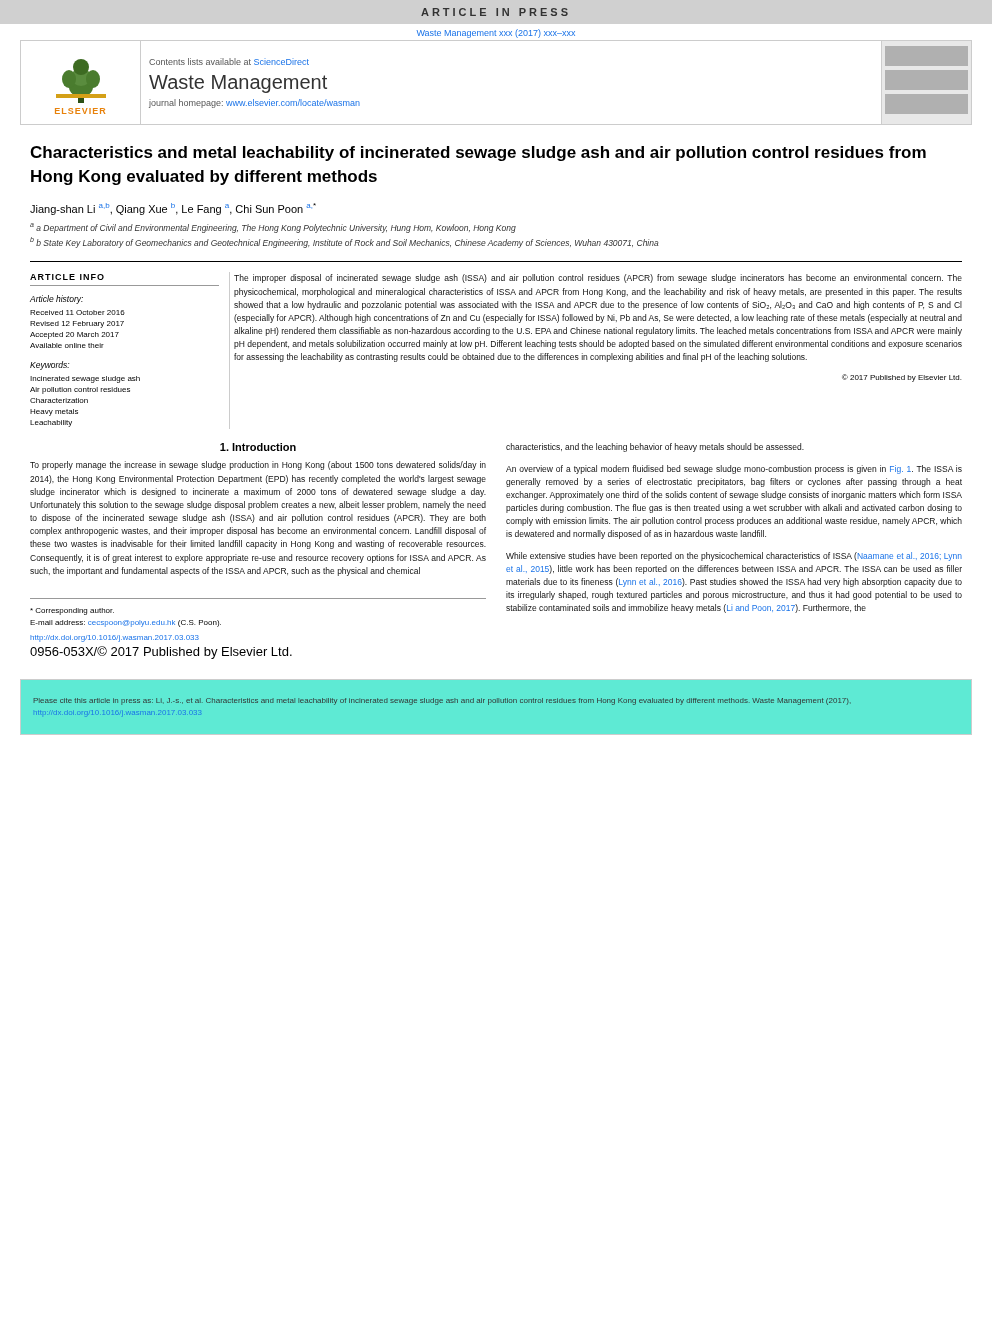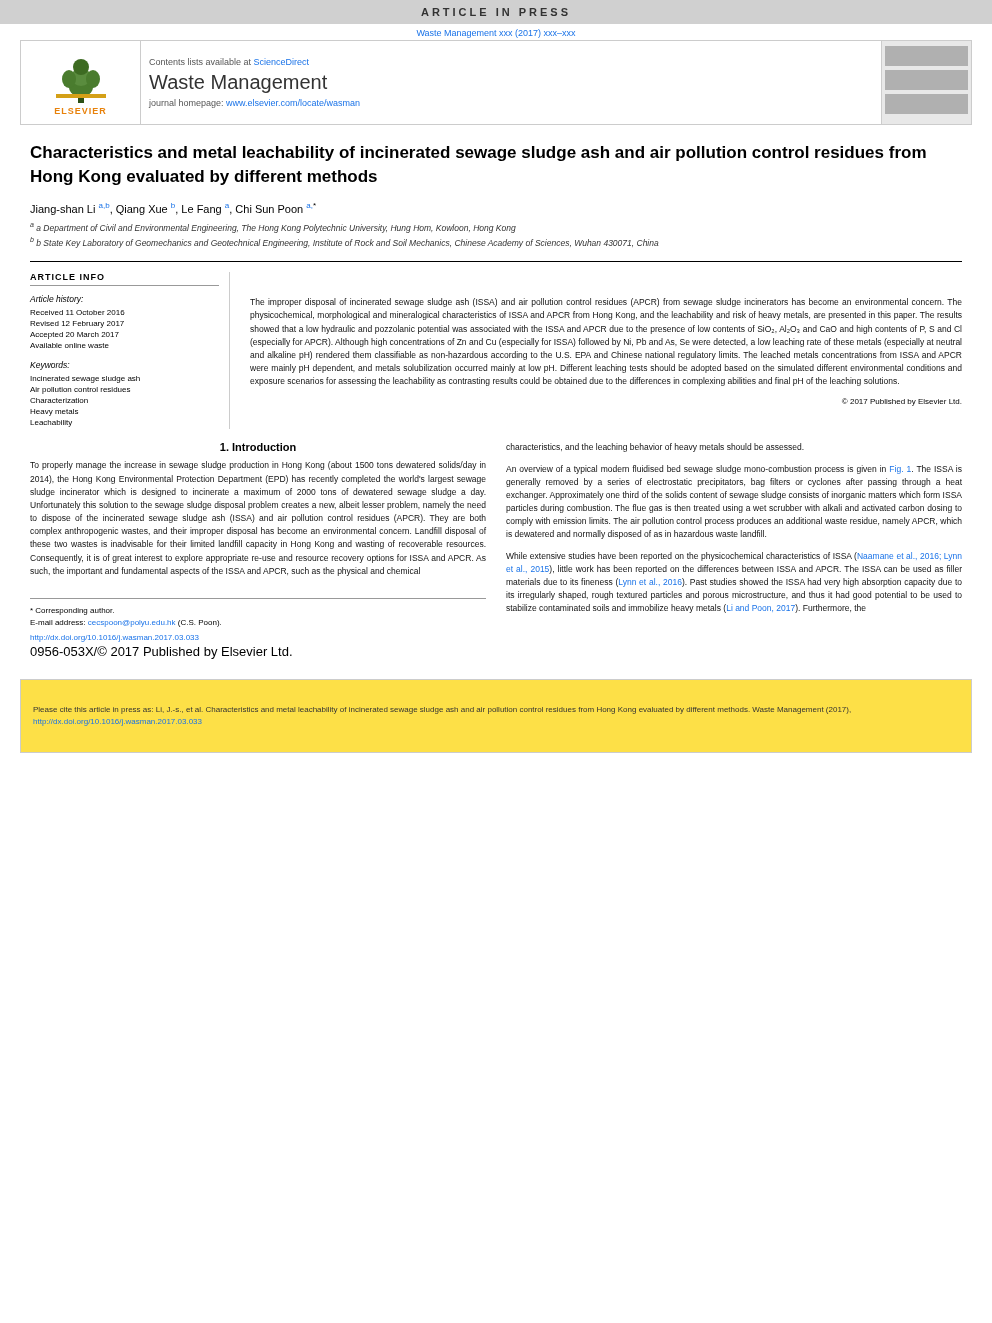--- a/index.html
+++ b/index.html
@@ -160,25 +160,24 @@
       font-family: Arial, sans-serif;
     }
     .affil-sup {
       font-size: 7px;
       vertical-align: super;
     }
 
     
     .two-col-area {
       display: flex;
-      gap: 20px;
+      gap: 4px;
       border-top: 1px solid #000;
       padding-top: 10px;
       margin-bottom: 12px;
-      align-items: center;
     }
     .article-info-col {
       width: 200px;
       flex-shrink: 0;
       border-right: 1px solid #ccc;
       padding-right: 10px;
     }
     .abstract-col {
       flex: 1;
     }
@@ -293,24 +292,24 @@
       margin-top: 4px;
     }
     .copyright-line {
       font-size: 13px;
       font-family: Arial, sans-serif;
       margin-top: 2px;
     }
 
     
     .citation-bar {
-      background: #fde047;
+      background: #5eead4;
       border: 1px solid #ccc;
       margin: 10px 20px 8px;
-      padding: 24px 12px;
+      padding: 15px 12px;
       font-size: 8px;
       font-family: Arial, sans-serif;
       line-height: 1.5;
       color: #333;
     }
     .citation-bar .cite-link {
       color: #1a73e8;
     }
   </style>
 </head>
@@ -378,21 +377,21 @@
     </div>
 
     <div class="two-col-area">
 
       <div class="article-info-col">
         <div class="col-header">ARTICLE INFO</div>
         <div class="article-history-label">Article history:</div>
         <div class="history-item">Received 11 October 2016</div>
         <div class="history-item">Revised 12 February 2017</div>
         <div class="history-item">Accepted 20 March 2017</div>
-        <div class="history-item">Available online waste</div>
+        <div class="history-item">Available online their</div>
 
         <div class="keywords-section">
           <div class="keywords-label">Keywords:</div>
           <div class="keyword-item">Incinerated sewage sludge ash</div>
           <div class="keyword-item">Air pollution control residues</div>
           <div class="keyword-item">Characterization</div>
           <div class="keyword-item">Heavy metals</div>
           <div class="keyword-item">Leachability</div>
         </div>
       </div>

